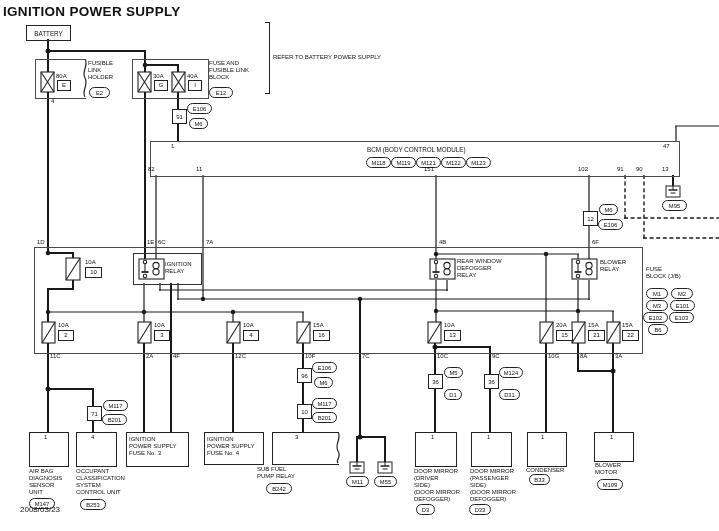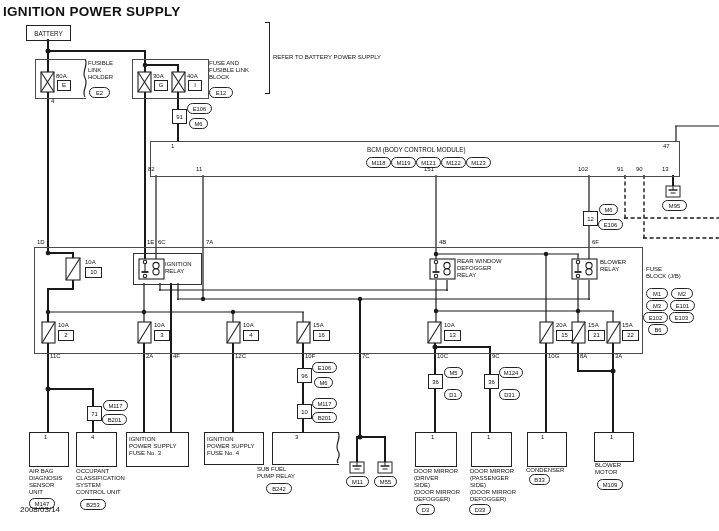--- a/index.html
+++ b/index.html
@@ -414,14 +414,14 @@
   <div class="pin" style="left:541px;top:434px;">1</div>
   <div class="lb" style="left:526px;top:467px;">CONDENSER</div>
   <div class="ov" style="left:529px;top:474px;width:19px;height:9px;">B33</div>
 
   <div class="boxd" style="left:594px;top:432px;width:38px;height:28px;"></div>
   <div class="pin" style="left:610px;top:434px;">1</div>
   <div class="lb" style="left:595px;top:462px;">BLOWER
 MOTOR</div>
   <div class="ov" style="left:597px;top:479px;width:24px;height:9px;">M109</div>
 
-  <div class="abs" style="left:20px;top:505px;font-size:8px;">2008/03/14</div>
+  <div class="abs" style="left:20px;top:505px;font-size:8px;">2008/03/23</div>
 </div>
 
 </body></html>

